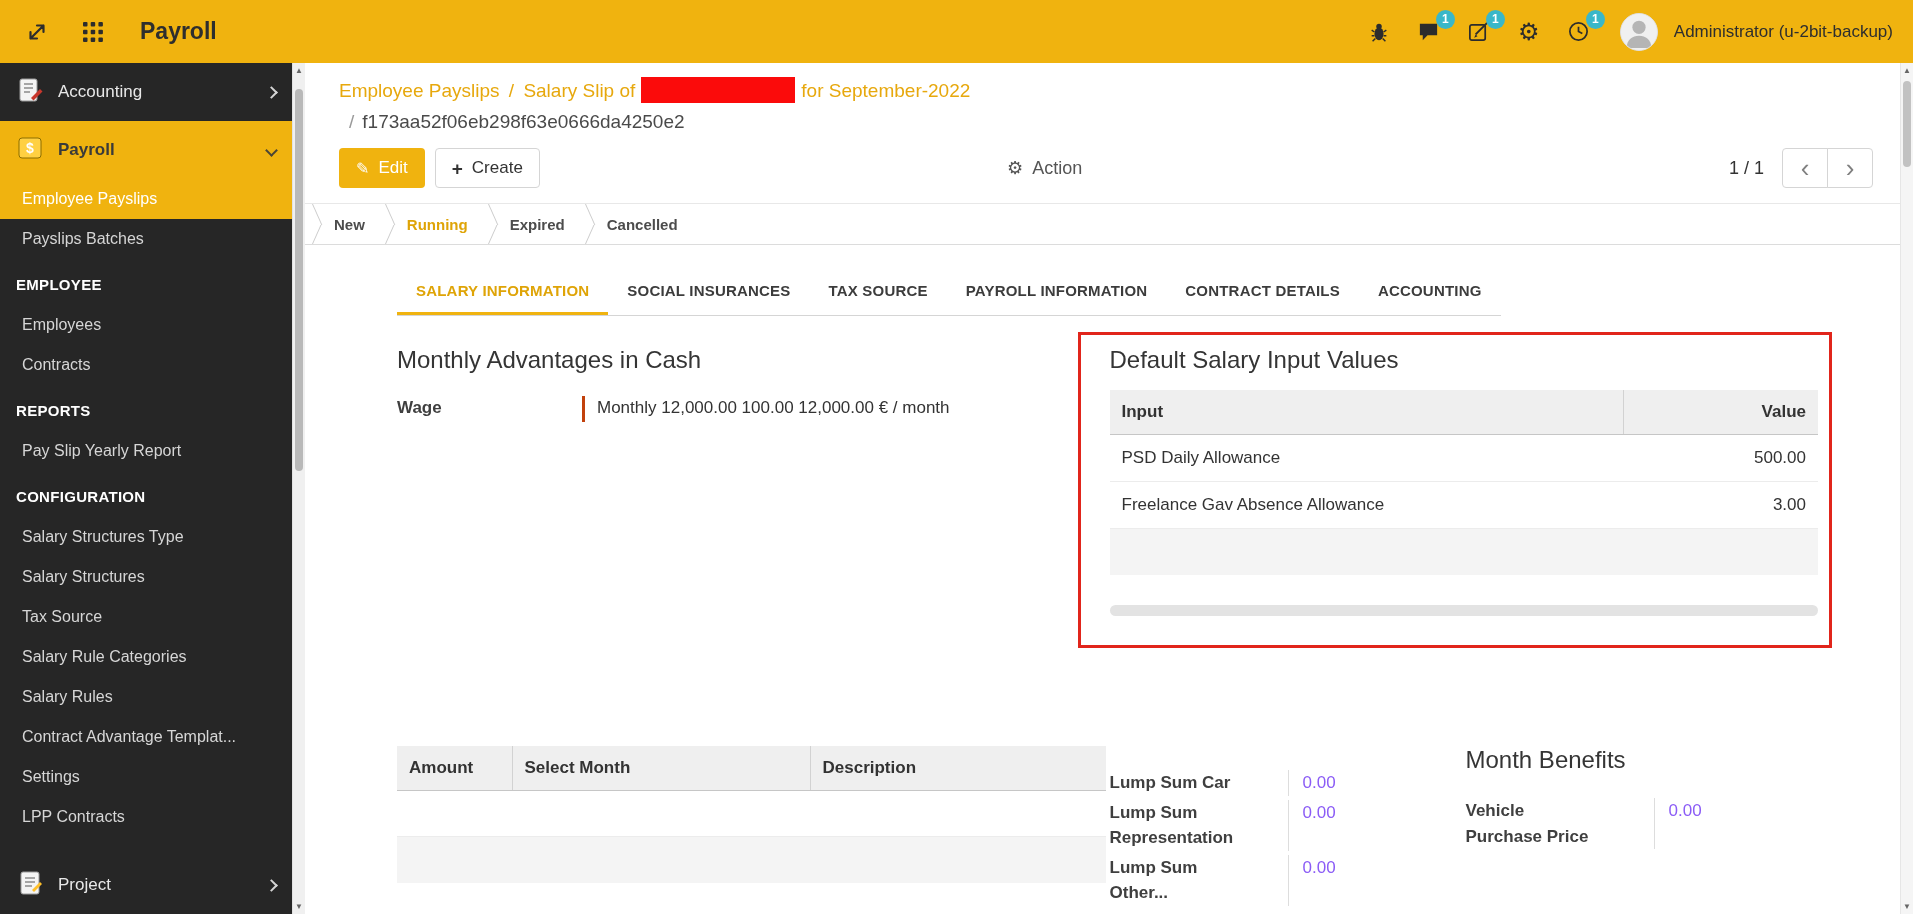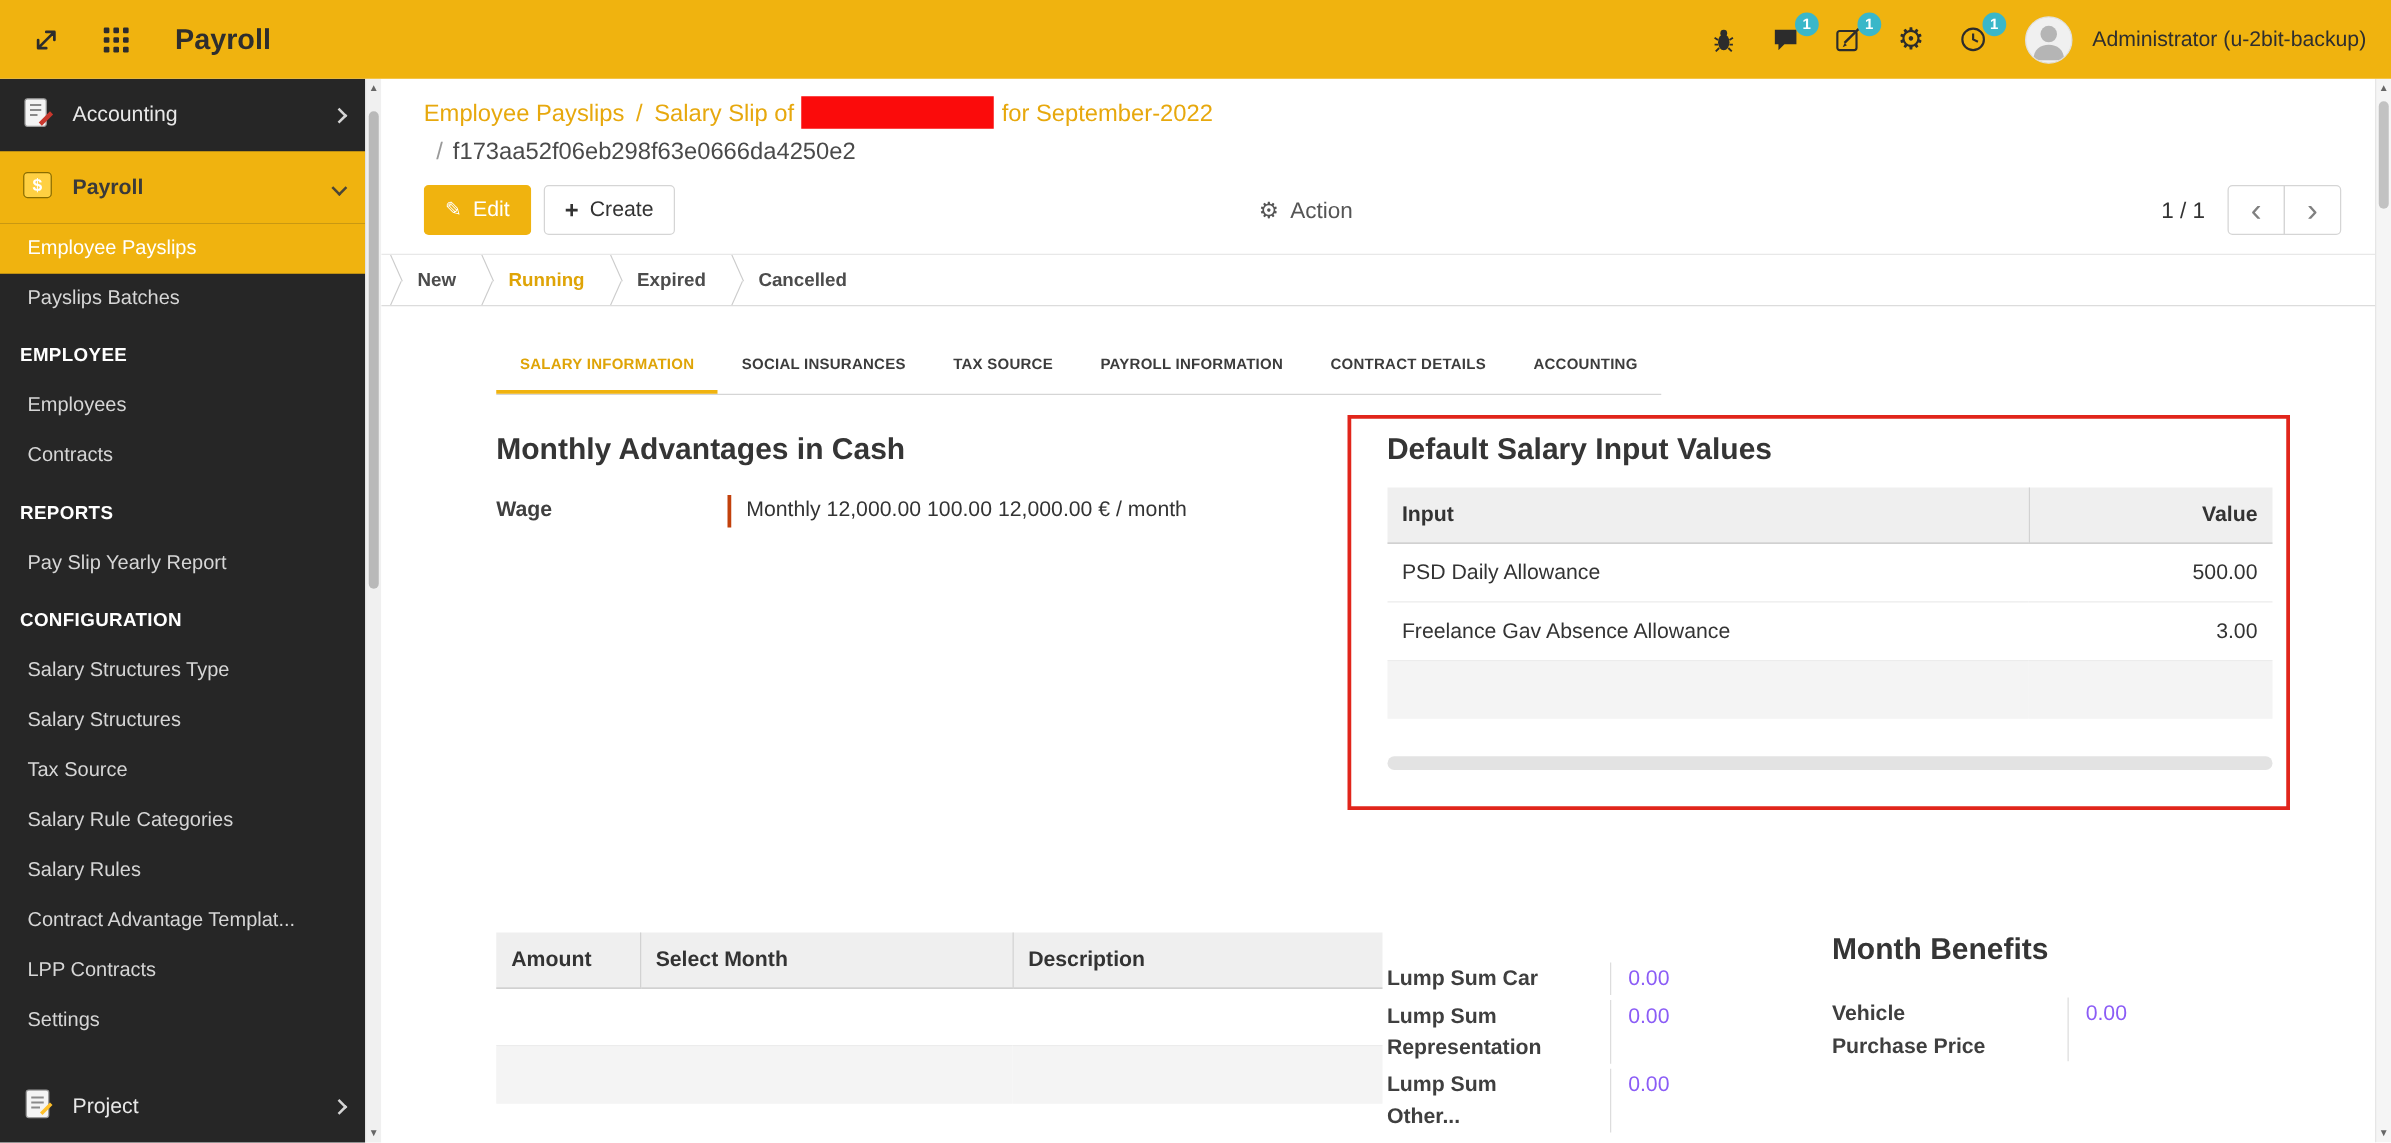--- a/index.html
+++ b/index.html
@@ -100,29 +100,29 @@
   color:#4c4c4c;cursor:pointer;white-space:nowrap}
 .sb-step.active{color:#dfa407}
 .sb-sepa{width:16px;position:relative}
 .sb-sepa::before,.sb-sepa::after{content:"";position:absolute;left:7px;width:1px;background:#ccc}
 .sb-sepa::before{top:0;height:21px;transform:skewX(24deg);transform-origin:top}
 .sb-sepa::after{top:21px;bottom:0;transform:skewX(-24deg);transform-origin:bottom}
 
 
 .sheet{padding:0 95px 0 92px}
 .tabs{display:flex;margin-top:22px;border-bottom:1px solid #d5d5d5;width:max-content}
-.tab{padding:0 19px;height:48px;line-height:48px;font-size:12px;font-weight:bold;color:#3c3c3c;
+.tab{padding:0 19px;height:48px;line-height:48px;font-size:15px;font-weight:bold;color:#3c3c3c;
   letter-spacing:.2px;cursor:pointer;border-bottom:3px solid transparent;white-space:nowrap}
 .tab.active{color:#dfa407;border-bottom-color:var(--accent)}
 
 
 .content{display:flex;gap:4px}
 .col{flex:1;min-width:0}
 .row1{height:400px}
-h2.section{font-size:24px;font-weight:bold;color:#353535}
+h2.section{font-size:24px;font-weight:normal;color:#353535}
 .mt30{margin-top:30px}
 .field-row{display:flex;font-size:17px;margin-top:22px}
 .field-label{width:185px;font-weight:bold;color:#3f3f3f;padding-top:2px}
 .field-value{border-left:3px solid #c2410c;padding-left:12px;color:#333;padding-top:2px;padding-bottom:4px}
 
 
 .group-annotated{position:relative;margin-top:30px}
 .annotation-box{position:absolute;left:-32px;right:-14px;top:-14px;bottom:-32px;
   border:3px solid var(--annotation);pointer-events:none;z-index:5}
 .group-annotated h2{margin-bottom:16px}
@@ -246,22 +246,22 @@
     <div class="sb-item">Contracts</div>
     <div class="sb-section">REPORTS</div>
     <div class="sb-item">Pay Slip Yearly Report</div>
     <div class="sb-section">CONFIGURATION</div>
     <div class="sb-item">Salary Structures Type</div>
     <div class="sb-item">Salary Structures</div>
     <div class="sb-item">Tax Source</div>
     <div class="sb-item">Salary Rule Categories</div>
     <div class="sb-item">Salary Rules</div>
     <div class="sb-item">Contract Advantage Templat...</div>
+    <div class="sb-item">Settings</div>
     <div class="sb-item">LPP Contracts</div>
-    <div class="sb-item">Settings</div>
     <div class="sb-spacer"></div>
     <div class="sb-app">
       <span><svg width="28" height="28" viewBox="0 0 28 28">
             <rect x="5" y="3" width="18" height="22" rx="2" fill="#f4f4f4" stroke="#9a9a9a"></rect>
             <path d="M9 9 h10 M9 13 h10 M9 17 h7" stroke="#8a8a8a" stroke-width="1.6"></path>
             <path d="M16 21 L24 13 l2 2 L18 23 z" fill="#ffc02a"></path>
           </svg></span>
       <span class="sb-label">Project</span>
       <span class="chev"></span>
     </div>

